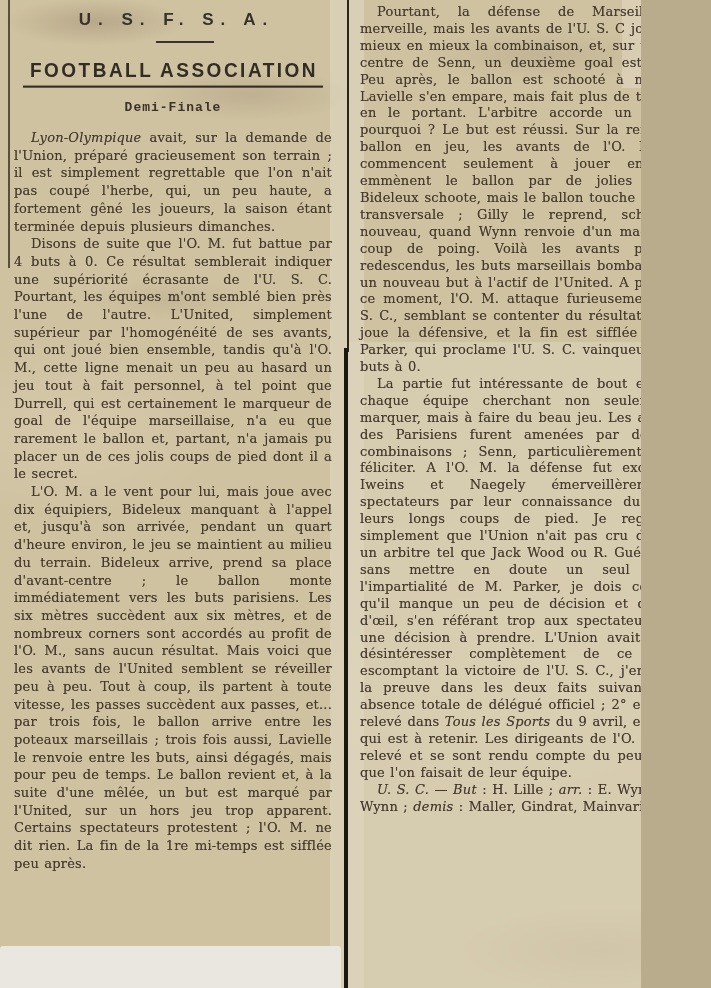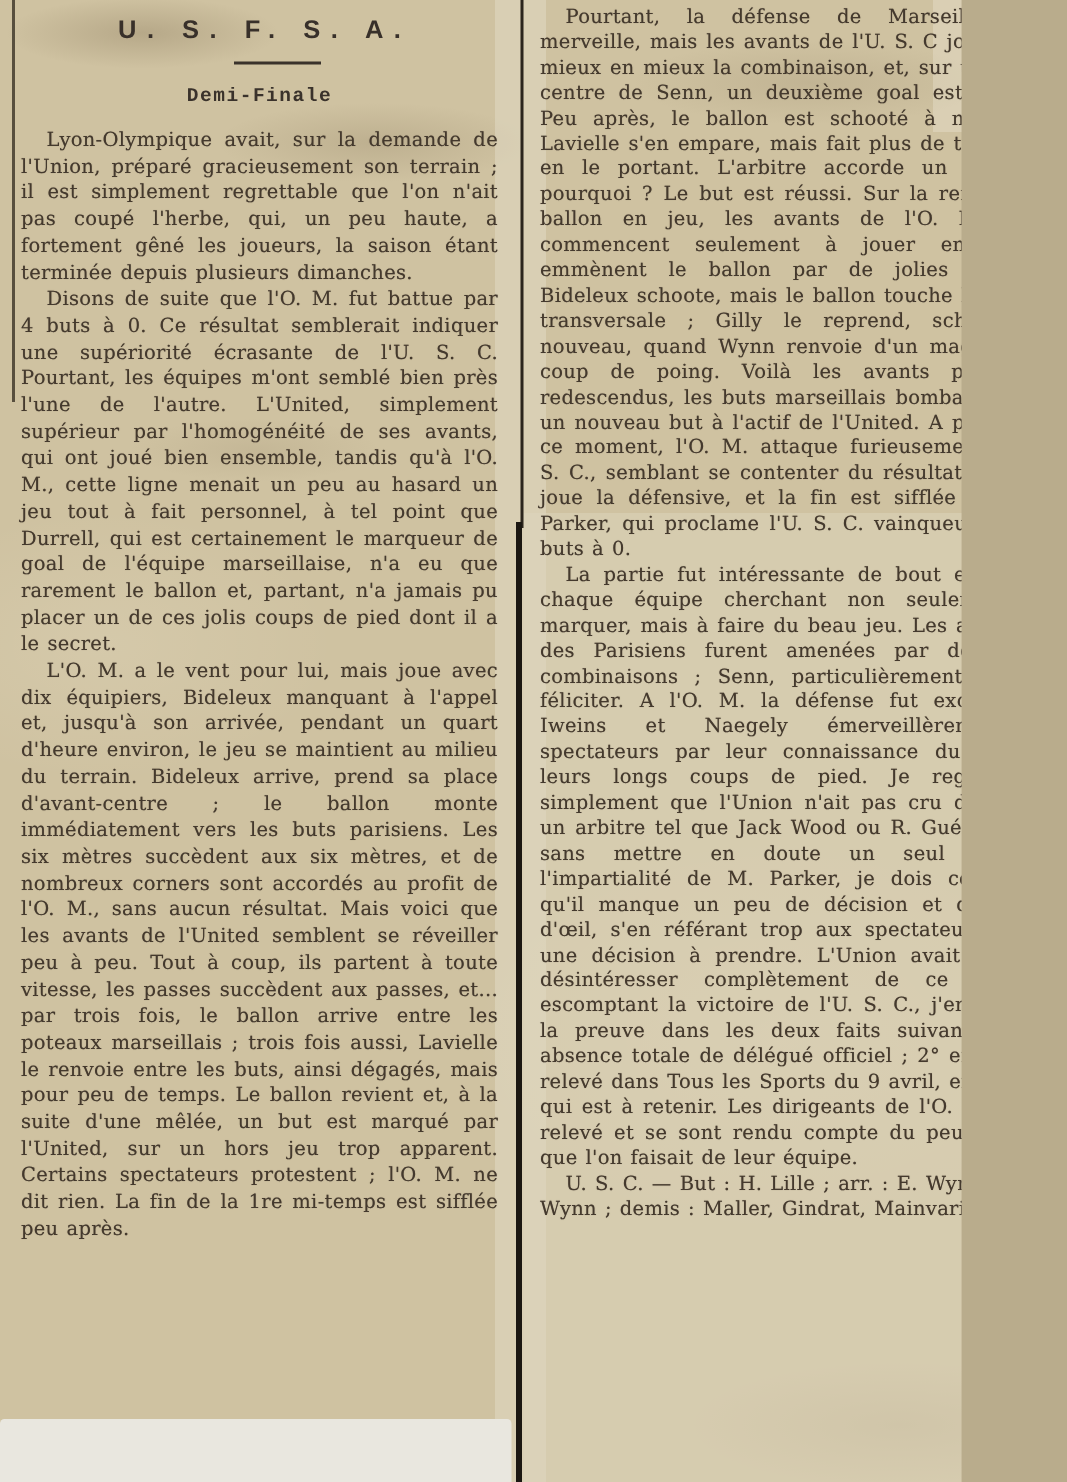--- a/index.html
+++ b/index.html
@@ -53,41 +53,44 @@
   }
 
   .para {
     margin:0; text-align:justify; text-indent:17px;
     font-size:13px; letter-spacing:.2px; word-spacing:1px;
     text-shadow:0 0 .5px rgba(68,57,45,.55);
   }
   .col-left  .para { line-height:17.7px; }
   .col-right .para { line-height:16.9px; }
   .col-left .para:first-of-type { margin-top:14px; }
-  .para .it { }
+  .para .it { font-style:italic; }
   .para.gap-before { margin-top:9px; }
 </style>
 </head>
 <body>
 
 <div id="page">
 
   <div class="gutter-strip"></div>
   <div class="sec2-bg"></div>
   <div class="blank-bottomleft"></div>
   <div class="corner-light"></div>
   <div class="right-shade"></div>
   <div class="right-line"></div>
   <div class="divider-top"></div>
   <div class="divider-bottom"></div>
   <div class="left-edge-rule"></div>
 
   <div class="col col-left">
     <div class="masthead">U. S. F. S. A.</div>
     <div class="masthead-rule"></div>
+    <div class="section-title-wrap">
+      <span class="section-title">FOOTBALL ASSOCIATION</span>
+    </div>
     <div class="subtitle">Demi-Finale</div>
     <div>
         <p class="para"><span class="it">Lyon-Olympique</span><span> avait, sur la demande de l'Union, préparé gracieusement son terrain ; il est simplement regrettable que l'on n'ait pas coupé l'herbe, qui, un peu haute, a fortement gêné les joueurs, la saison étant terminée depuis plusieurs dimanches.</span></p>
         <p class="para"><span>Disons de suite que l'O. M. fut battue par 4 buts à 0. Ce résultat semblerait indiquer une supériorité écrasante de l'U. S. C. Pourtant, les équipes m'ont semblé bien près l'une de l'autre. L'United, simplement supérieur par l'homogénéité de ses avants, qui ont joué bien ensemble, tandis qu'à l'O. M., cette ligne menait un peu au hasard un jeu tout à fait personnel, à tel point que Durrell, qui est certainement le marqueur de goal de l'équipe marseillaise, n'a eu que rarement le ballon et, partant, n'a jamais pu placer un de ces jolis coups de pied dont il a le secret.</span></p>
         <p class="para"><span>L'O. M. a le vent pour lui, mais joue avec dix équipiers, Bideleux manquant à l'appel et, jusqu'à son arrivée, pendant un quart d'heure environ, le jeu se maintient au milieu du terrain. Bideleux arrive, prend sa place d'avant-centre ; le ballon monte immédiatement vers les buts parisiens. Les six mètres succèdent aux six mètres, et de nombreux corners sont accordés au profit de l'O. M., sans aucun résultat. Mais voici que les avants de l'United semblent se réveiller peu à peu. Tout à coup, ils partent à toute vitesse, les passes succèdent aux passes, et... par trois fois, le ballon arrive entre les poteaux marseillais ; trois fois aussi, Lavielle le renvoie entre les buts, ainsi dégagés, mais pour peu de temps. Le ballon revient et, à la suite d'une mêlée, un but est marqué par l'United, sur un hors jeu trop apparent. Certains spectateurs protestent ; l'O. M. ne dit rien. La fin de la 1re mi-temps est sifflée peu après.</span></p>
       </div>
   </div>
 
   <div class="col col-right">
     <div>

